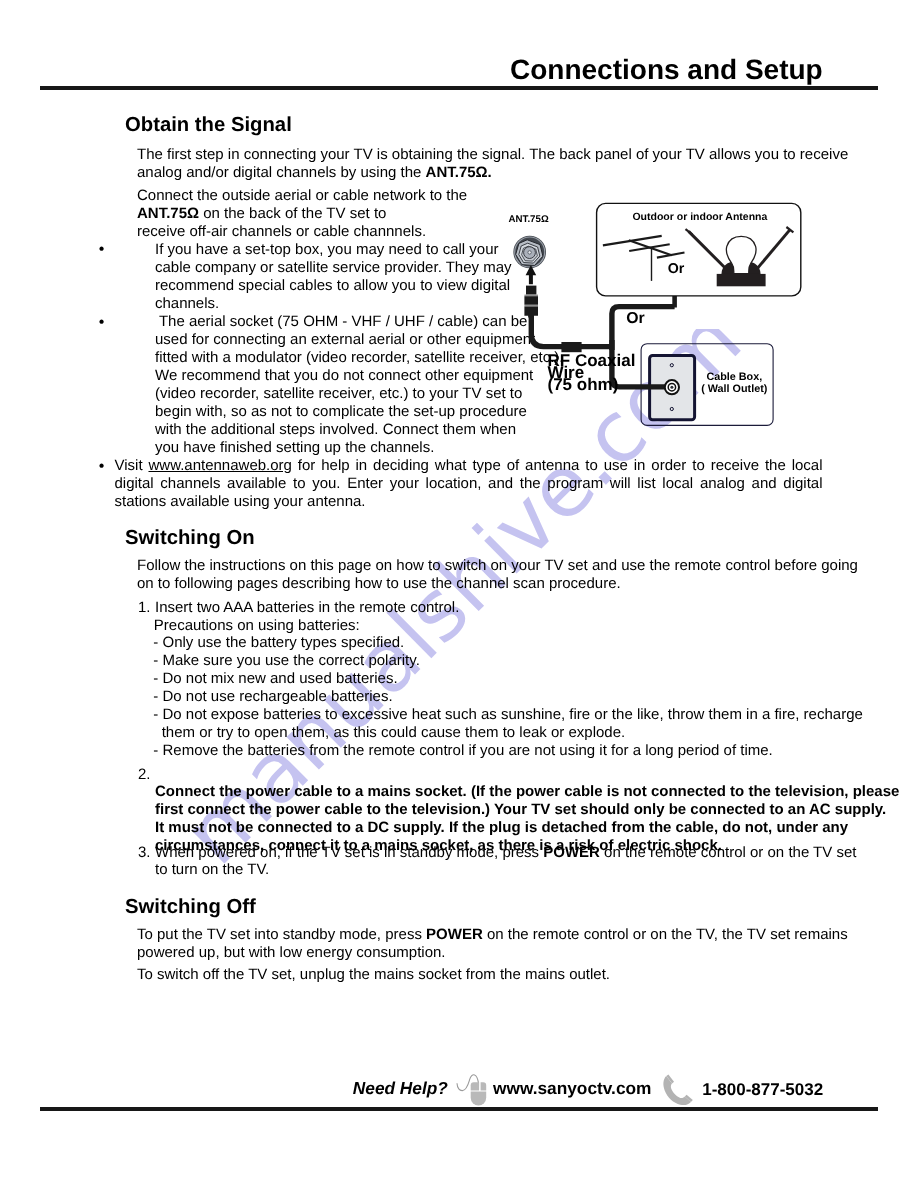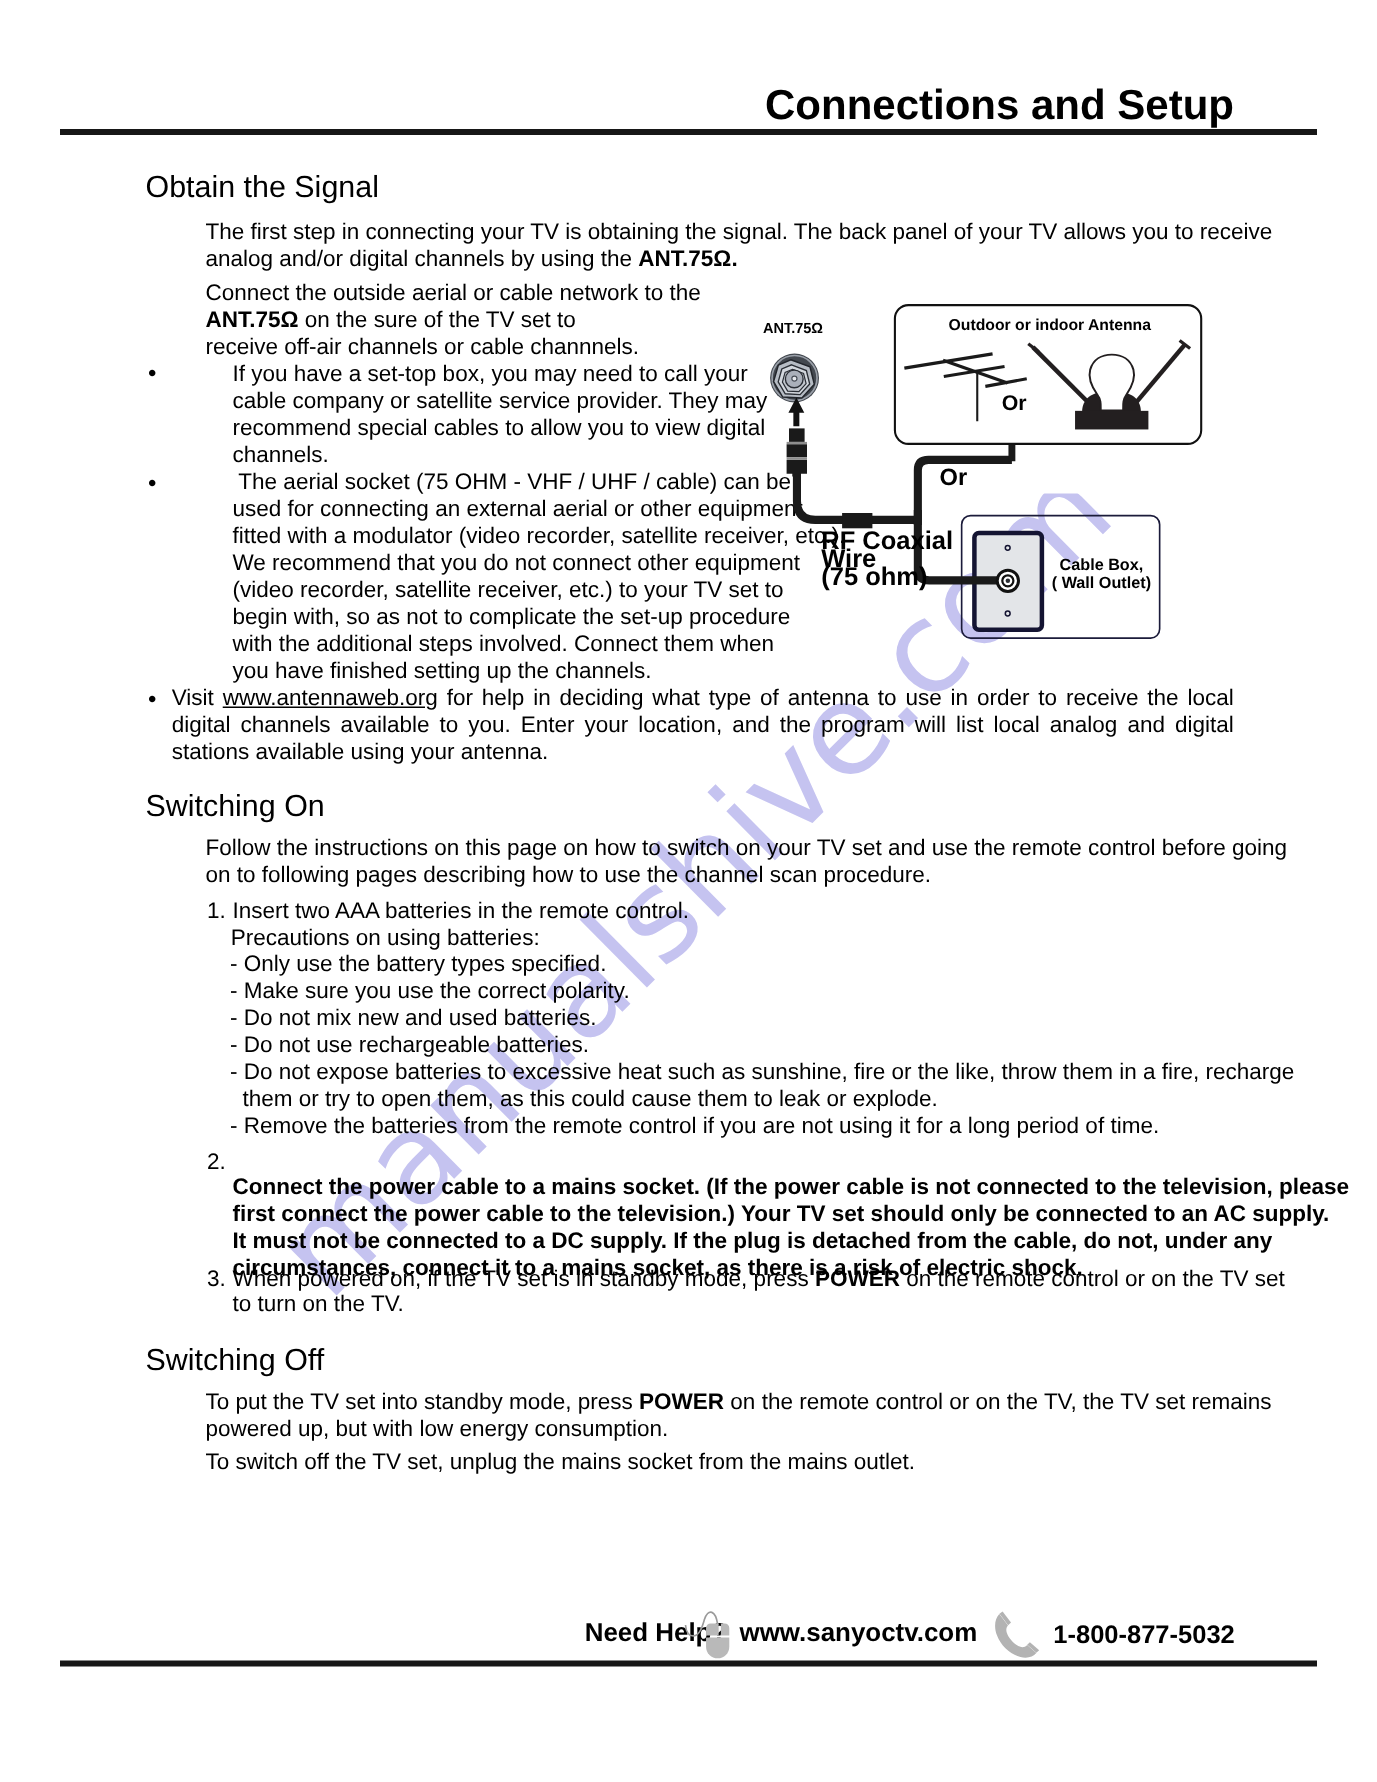--- a/index.html
+++ b/index.html
@@ -11,28 +11,28 @@
 
   
   .hdr-title{position:absolute;left:510px;top:55.5px;font-size:28px;font-weight:bold;
              line-height:1;white-space:nowrap;}
   .rule{position:absolute;left:40px;width:838px;height:4px;background:#171717;}
   .rule.top{top:86px;}
   .rule.bot{top:1107px;}
 
   
   .tx{position:absolute;font-size:15px;line-height:17.9px;white-space:pre;margin-left:39px;}
-  .h2{position:absolute;font-size:20.3px;font-weight:normal;line-height:1;white-space:pre;}
+  .h2{position:absolute;font-size:20.3px;font-weight:bold;line-height:1;white-space:pre;margin-left:28px;}
   .just{position:absolute;font-size:15px;line-height:17.9px;text-align:justify;}
   b{font-weight:bold;}
   .lnk{text-decoration:underline;}
   .bul{position:absolute;font-size:16px;line-height:1;}
 
   
-  .foot-need{position:absolute;font-weight:bold;font-size:17.5px;line-height:1;white-space:pre;margin-left:37px;}
+  .foot-need{position:absolute;font-style:italic;font-weight:bold;font-size:17.5px;line-height:1;white-space:pre;}
   .foot-txt{position:absolute;font-weight:bold;font-size:17.5px;line-height:1;white-space:pre;}
   .dlabel{position:absolute;font-weight:bold;line-height:1.18;white-space:pre;}
 
   
   .wm{position:absolute;left:87px;top:329px;width:800px;height:620px;pointer-events:none;}
 </style>
 </head>
 <body>
 
 <div class="page">
@@ -46,21 +46,21 @@
   <div class="hdr-title">Connections and Setup</div>
   <div class="rule top"></div>
   <div class="rule bot"></div>
 
   <div class="h2" style="left:97px;top:114.7px;">Obtain the Signal</div>
 
   <div class="tx" style="left:98px;top:145.6px;"><span>The first step in connecting your TV is obtaining the signal. The back panel of your TV allows you to receive
 analog and/or digital channels by using the </span><b>ANT.75Ω.</b></div>
 
   <div class="tx" style="left:98px;top:187px;"><span>Connect the outside aerial or cable network to the</span>
-<b>ANT.75Ω</b><span> on the sure of the TV set to</span>
+<b>ANT.75Ω</b><span> on the back of the TV set to</span>
 <span>receive off-air channels or cable channnels.</span></div>
 
   <div class="bul" style="left:98.7px;top:242.4px;">•</div>
   <div class="tx" style="left:116px;top:241.1px;">If you have a set-top box, you may need to call your
 cable company or satellite service provider. They may
 recommend special cables to allow you to view digital
 channels.</div>
 
   <div class="bul" style="left:98.7px;top:314.6px;">•</div>
   <div class="tx" style="left:116px;top:313.3px;"> The aerial socket (75 OHM - VHF / UHF / cable) can be

